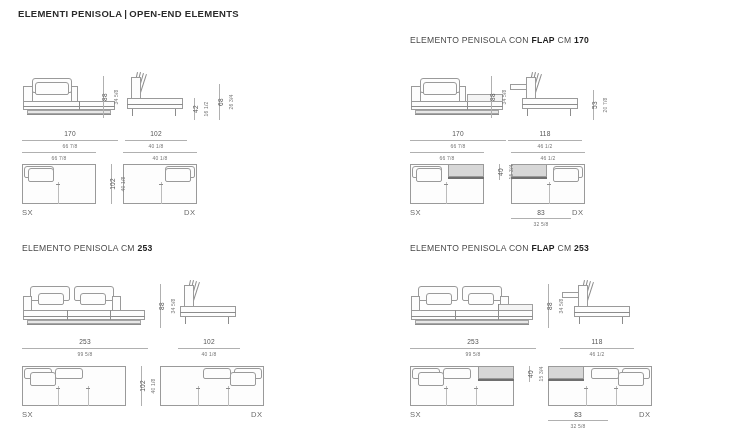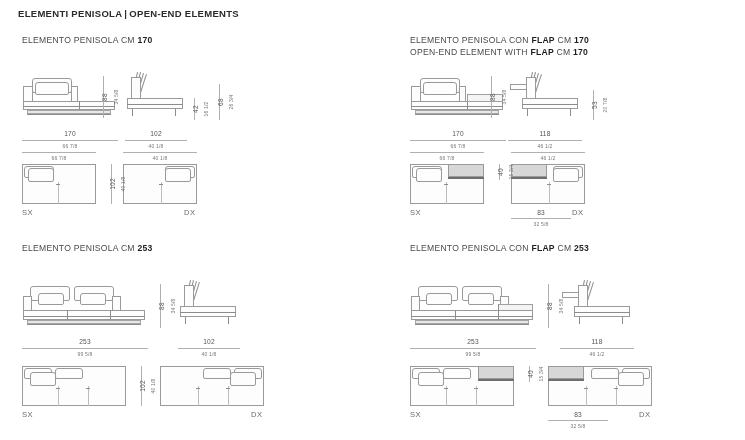--- a/index.html
+++ b/index.html
@@ -60,21 +60,20 @@
 <body>
 
 <div class="page">
 
   <div class="page-title">
     <span>ELEMENTI PENISOLA</span><span class="sep">|</span><span>OPEN-END ELEMENTS</span>
   </div>
 
   <div class="quad q-tl">
     <div class="cap">
-      <div><span>ELEMENTO PENISOLA CM </span><b>170</b></div>
     </div>
 
     <div class="dw" style="left:22px;top:48px;width:96px;height:42px;">
 
       <div class="box boxr" style="left:10px;top:2px;width:40px;height:15px;"></div>
       <div class="box boxr" style="left:13px;top:6px;width:34px;height:13px;"></div>
 
       <div class="box" style="left:1px;top:10px;width:10px;height:16px;"></div>
 
       <div class="box" style="left:49px;top:10px;width:7px;height:16px;"></div>
@@ -140,21 +139,20 @@
     <div class="sxdx" style="left:184px;top:180px;">DX</div>
 
     <div class="dimline vl" style="left:111px;top:136px;width:1px;height:40px;"></div>
     <div class="dim dim-v" style="left:109px;top:176px;width:40px;"><span>102</span></div>
     <div class="dim dim-v" style="left:119px;top:176px;width:40px;"><span class="fr">40 1/8</span></div>
   </div>
 
   <div class="quad q-tr">
     <div class="cap">
       <div><span>ELEMENTO PENISOLA CON </span><b>FLAP</b><span> CM </span><b>170</b></div>
-      <div><span>OPEN-END ELEMENT WITH </span><b>FLAP</b><span> CM </span><b>170</b></div>
     </div>
 
     <div class="dw" style="left:22px;top:48px;width:96px;height:42px;">
       <div class="box boxr" style="left:10px;top:2px;width:40px;height:15px;"></div>
       <div class="box boxr" style="left:13px;top:6px;width:34px;height:13px;"></div>
       <div class="box" style="left:1px;top:10px;width:10px;height:16px;"></div>
       <div class="box" style="left:49px;top:10px;width:7px;height:16px;"></div>
       <div class="box" style="left:1px;top:25px;width:92px;height:9px;"></div>
       <div class="ln hl" style="left:1px;top:30px;width:92px;"></div>
       <div class="ln vl" style="left:57px;top:18px;height:16px;"></div>

